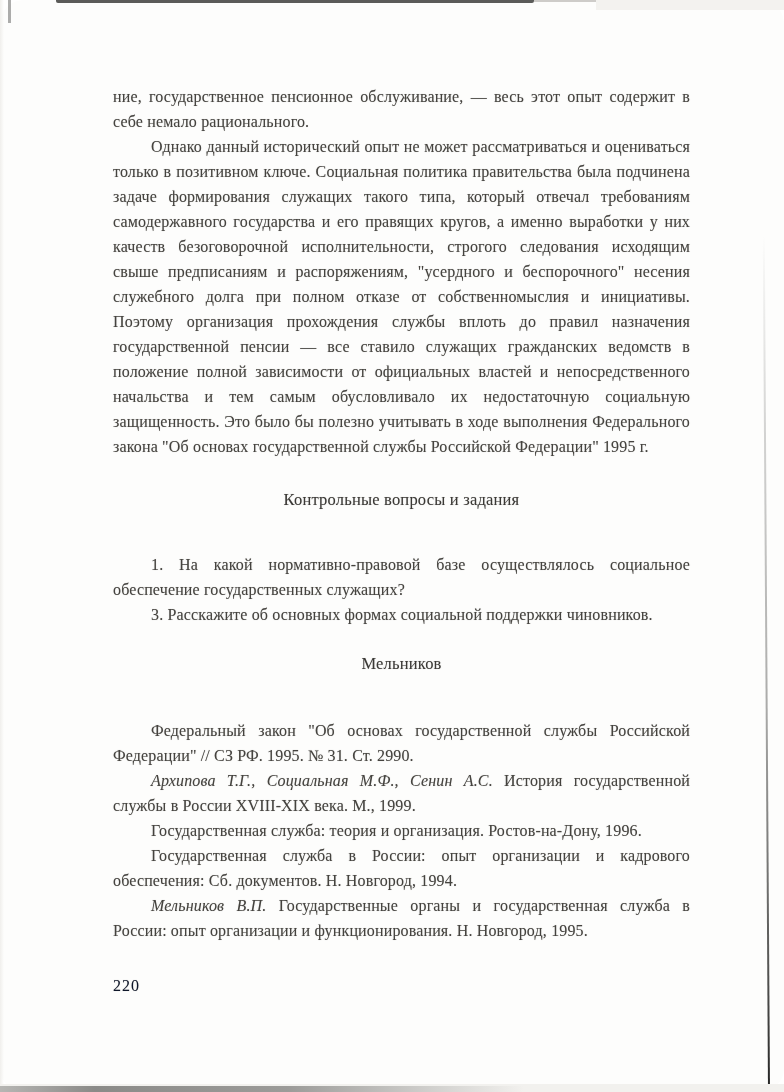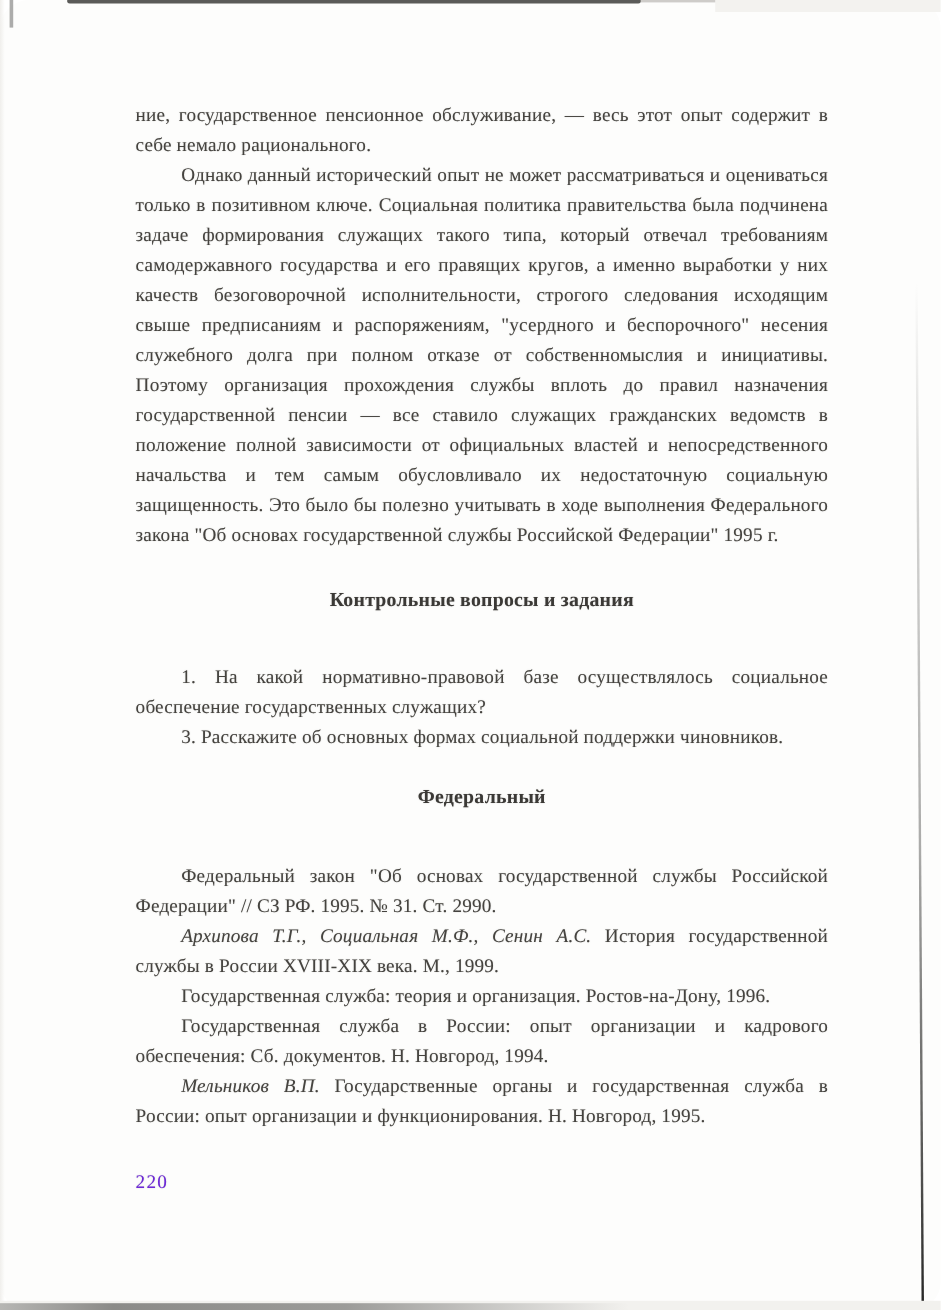--- a/index.html
+++ b/index.html
@@ -57,31 +57,31 @@
     font-size: 16px;
     line-height: 25px;
     text-align: justify;
     letter-spacing: 0.15px;
   }
   .ind { text-indent: 38px; }
   h3.heading {
     margin: 30px 0 42px 0;
     font-size: 16.5px;
     line-height: 21px;
-    font-weight: bold;
+    font-weight: normal;
     text-align: center;
     color: #3b3936;
     letter-spacing: 0.2px;
   }
   h3.lit { margin: 26px 0 44px 0; }
   .entry i { font-style: italic; }
   .pagenum {
     margin-top: 34px;
     font-size: 16px;
-    color: #6d28d9;
+    color: #0f172a;
     letter-spacing: 1px;
   }
 </style>
 </head>
 <body>
 
 <div class="scan">
 
   <div class="art top-line-dark"></div>
   <div class="art top-line-light"></div>
@@ -97,21 +97,21 @@
     <p class="body">ние, государственное пенсионное обслуживание, — весь этот опыт содержит в себе немало рационального.</p>
 
     <p class="body ind">Однако данный исторический опыт не может рассматриваться и оцениваться только в позитивном ключе. Социальная политика правительства была подчинена задаче формирования служащих такого типа, который отвечал требованиям самодержавного государства и его правящих кругов, а именно выработки у них качеств безоговорочной исполнительности, строгого следования исходящим свыше предписаниям и распоряжениям, "усердного и беспорочного" несения служебного долга при полном отказе от собственномыслия и инициативы. Поэтому организация прохождения службы вплоть до правил назначения государственной пенсии — все ставило служащих гражданских ведомств в положение полной зависимости от официальных властей и непосредственного начальства и тем самым обусловливало их недостаточную социальную защищенность. Это было бы полезно учитывать в ходе выполнения Федерального закона "Об основах государственной службы Российской Федерации" 1995 г.</p>
 
     <h3 class="heading">Контрольные вопросы и задания</h3>
 
     <p class="body ind">1. На какой нормативно-правовой базе осуществлялось социальное обеспечение государственных служащих?</p>
 
     <p class="body ind">3. Расскажите об основных формах социальной поддержки чиновников.</p>
 
-    <h3 class="heading lit">Федеральный</h3>
+    <h3 class="heading lit">Мельников</h3>
 
     <p class="body ind entry"><i></i><span>Федеральный закон "Об основах государственной службы Российской Федерации" // СЗ РФ. 1995. № 31. Ст. 2990.</span></p>
 
     <p class="body ind entry"><i>Архипова Т.Г., Социальная М.Ф., Сенин А.С.</i><span> История государственной службы в России XVIII-XIX века. М., 1999.</span></p>
 
     <p class="body ind entry"><i></i><span>Государственная служба: теория и организация. Ростов-на-Дону, 1996.</span></p>
 
     <p class="body ind entry"><i></i><span>Государственная служба в России: опыт организации и кадрового обеспечения: Сб. документов. Н. Новгород, 1994.</span></p>
 
     <p class="body ind entry"><i>Мельников В.П.</i><span> Государственные органы и государственная служба в России: опыт организации и функционирования. Н. Новгород, 1995.</span></p>

